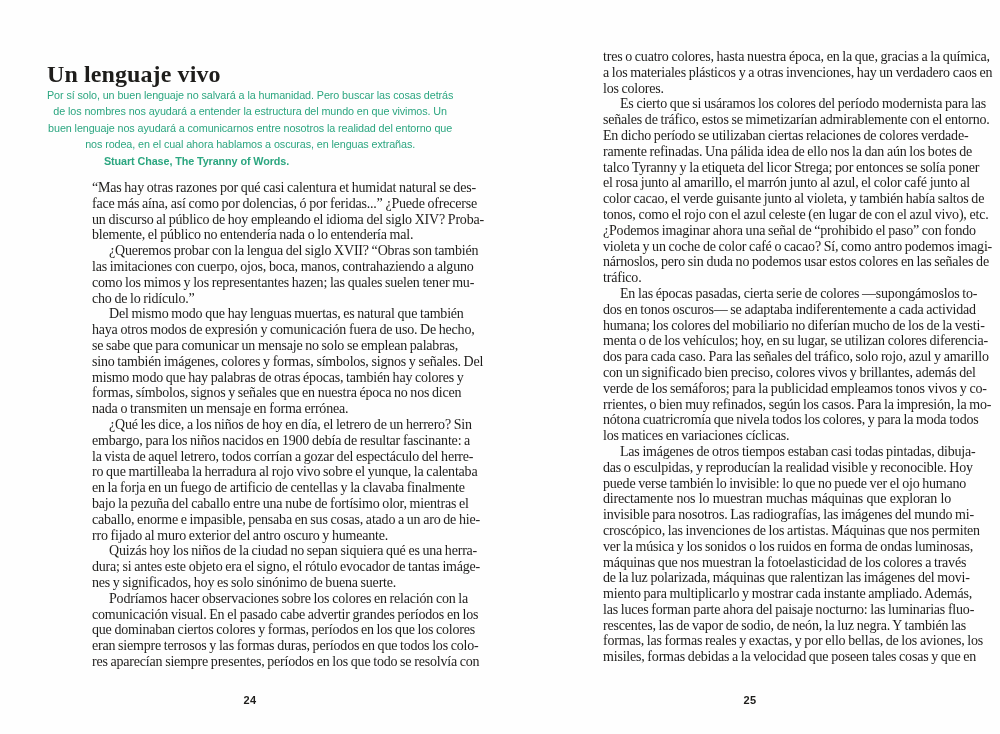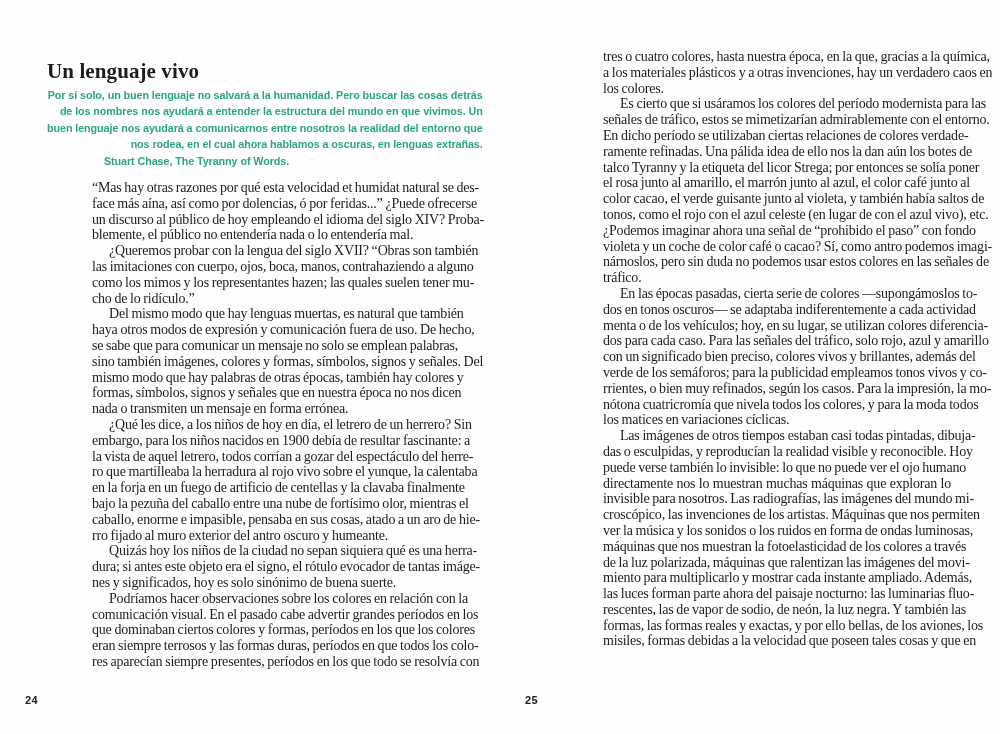--- a/index.html
+++ b/index.html
@@ -4,48 +4,48 @@
 <style>
   html,body { margin:0; padding:0; background:#e8e8e8; }
   .spread {
     position:relative; width:1000px; height:734px;
     background:#fefefe; overflow:hidden;
     font-family:"Liberation Serif", serif;
     color:#1e1d1b;
   }
   .chapter-title {
     position:absolute; left:47px; top:45px;
-    font-size:21px; font-weight:bold; letter-spacing:0.1px;
+    font-size:24px; font-weight:bold; letter-spacing:0.1px;
   }
   .epigraph {
     position:absolute; left:47px; top:87px;
     font-family:"Liberation Sans", sans-serif;
     font-size:10.8px; line-height:16.4px; letter-spacing:-0.1px;
     color:var(--accent, #2ca680);
   }
-  .epigraph .tl { white-space:nowrap; text-align:right;font-weight:bold; }
+  .epigraph .tl { white-space:nowrap; text-align:center; }
   .epigraph-attribution {
     padding-left:57px; font-weight:bold; white-space:nowrap;
   }
   .epigraph-attribution .book-title { }
   .body-col {
     position:absolute;
     font-size:14px; line-height:15.8px;
     letter-spacing:-0.2px; word-spacing:-0.5px;
     text-align:justify;
   }
   .body-left  { left:92px;  top:180px; width:366px; }
   .body-right { left:603px; top:49px;  width:348px; }
   .body-col .tl { white-space:nowrap; text-align:justify; text-align-last:justify; }
   .body-col .tl.tl-last { text-align-last:left; }
   .para.indent .tl:first-child { text-indent:17px; }
   .pagenum {
-    position:absolute; top:694px; width:500px; 
+    position:absolute; top:694px; width:500px; text-align:center;
     font-family:"Liberation Sans", sans-serif;
-    font-size:11px; font-weight:bold; letter-spacing:0.5px;padding-left:25px;
+    font-size:11px; font-weight:bold; letter-spacing:0.5px;
   }
   .pn-left  { left:0; }
   .pn-right { left:500px; }
 </style>
 </head>
 <body>
 
 <div class="spread">
 
   <h1 class="chapter-title">Un lenguaje vivo</h1>
@@ -57,21 +57,21 @@
         <div class="tl">buen lenguaje nos ayudará a comunicarnos entre nosotros la realidad del entorno que</div>
         <div class="tl tl-last">nos rodea, en el cual ahora hablamos a oscuras, en lenguas extrañas.</div>
       </div>
     <div class="epigraph-attribution">
       <span>Stuart Chase, </span><span class="book-title">The Tyranny of Words</span><span>.</span>
     </div>
   </div>
 
   <div class="body-col body-left">
     <div class="para">
-        <div class="tl">“Mas hay otras razones por qué esta velocidad et humidat natural se des-</div>
+        <div class="tl">“Mas hay otras razones por qué casi calentura et humidat natural se des-</div>
         <div class="tl">face más aína, así como por dolencias, ó por feridas...” ¿Puede ofrecerse</div>
         <div class="tl">un discurso al público de hoy empleando el idioma del siglo XIV? Proba-</div>
         <div class="tl tl-last">blemente, el público no entendería nada o lo entendería mal.</div>
       </div>
     <div class="para indent">
         <div class="tl">¿Queremos probar con la lengua del siglo XVII? “Obras son también</div>
         <div class="tl">las imitaciones con cuerpo, ojos, boca, manos, contrahaziendo a alguno</div>
         <div class="tl">como los mimos y los representantes hazen; las quales suelen tener mu-</div>
         <div class="tl tl-last">cho de lo ridículo.”</div>
       </div>
@@ -126,20 +126,21 @@
         <div class="tl">color cacao, el verde guisante junto al violeta, y también había saltos de</div>
         <div class="tl">tonos, como el rojo con el azul celeste (en lugar de con el azul vivo), etc.</div>
         <div class="tl">¿Podemos imaginar ahora una señal de “prohibido el paso” con fondo</div>
         <div class="tl">violeta y un coche de color café o cacao? Sí, como antro podemos imagi-</div>
         <div class="tl">nárnoslos, pero sin duda no podemos usar estos colores en las señales de</div>
         <div class="tl tl-last">tráfico.</div>
       </div>
     <div class="para indent">
         <div class="tl">En las épocas pasadas, cierta serie de colores —supongámoslos to-</div>
         <div class="tl">dos en tonos oscuros— se adaptaba indiferentemente a cada actividad</div>
+        <div class="tl">humana; los colores del mobiliario no diferían mucho de los de la vesti-</div>
         <div class="tl">menta o de los vehículos; hoy, en su lugar, se utilizan colores diferencia-</div>
         <div class="tl">dos para cada caso. Para las señales del tráfico, solo rojo, azul y amarillo</div>
         <div class="tl">con un significado bien preciso, colores vivos y brillantes, además del</div>
         <div class="tl">verde de los semáforos; para la publicidad empleamos tonos vivos y co-</div>
         <div class="tl">rrientes, o bien muy refinados, según los casos. Para la impresión, la mo-</div>
         <div class="tl">nótona cuatricromía que nivela todos los colores, y para la moda todos</div>
         <div class="tl tl-last">los matices en variaciones cíclicas.</div>
       </div>
     <div class="para indent">
         <div class="tl">Las imágenes de otros tiempos estaban casi todas pintadas, dibuja-</div>

